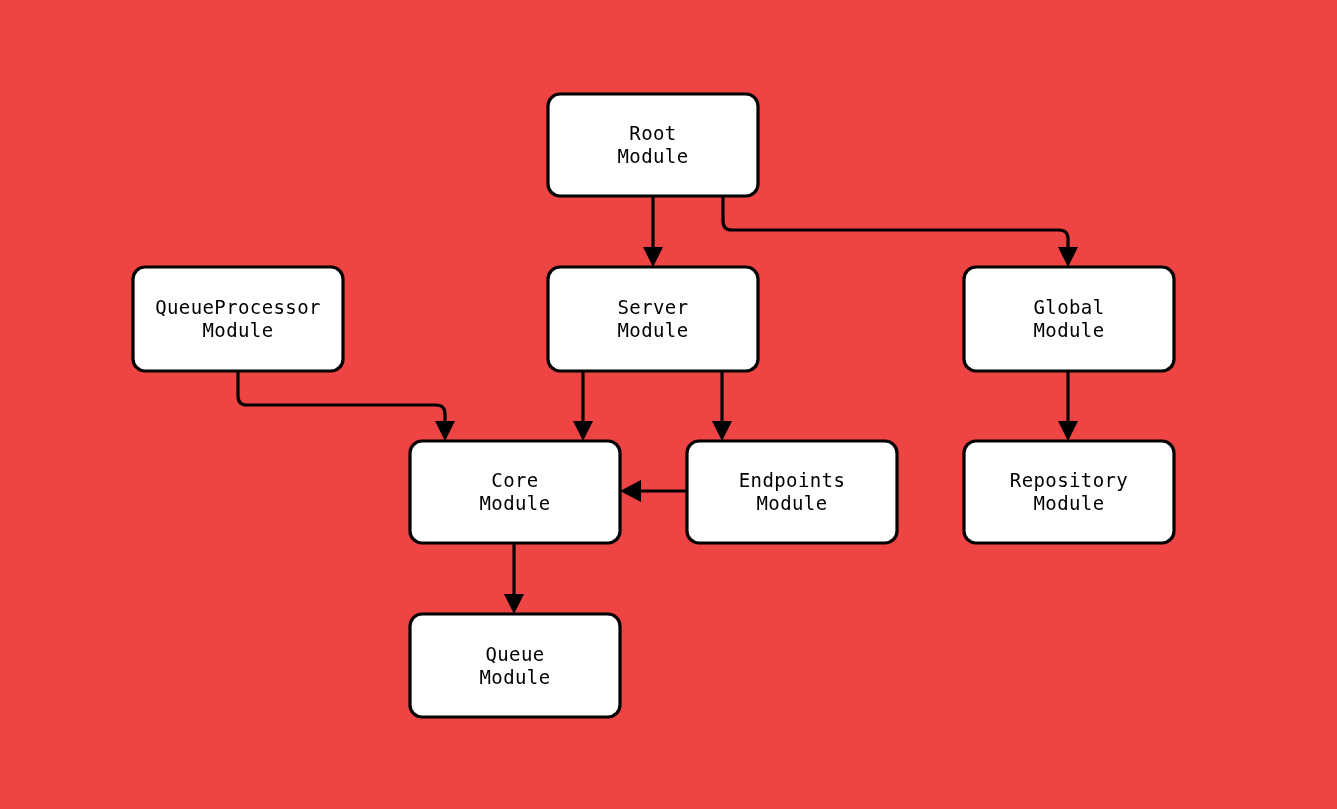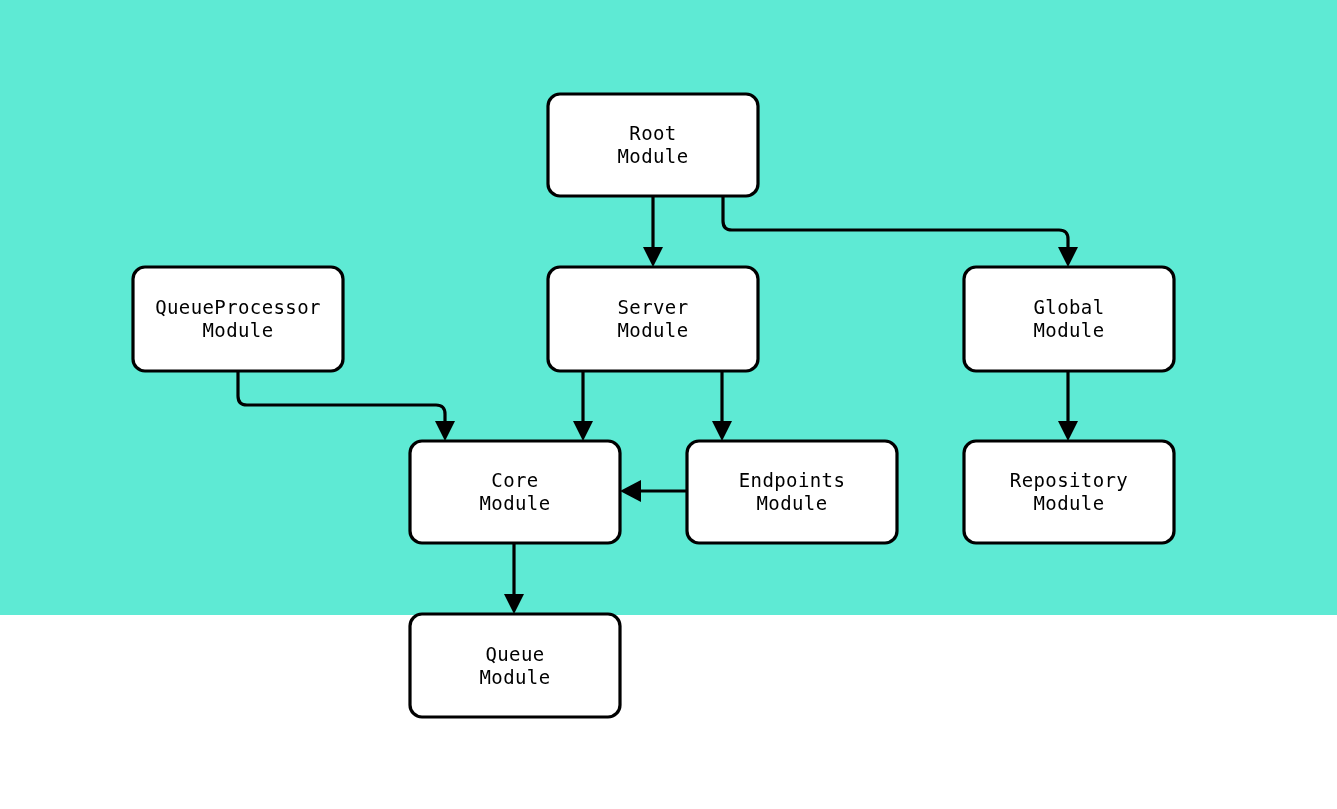--- a/index.html
+++ b/index.html
@@ -10,22 +10,22 @@
   }
   body {
     width: 1337px;
     height: 809px;
     overflow: hidden;
     font-family: "DejaVu Sans Mono", "Liberation Mono", monospace;
   }
   #diagram-root {
     position: relative;
     width: 1337px;
-    height: 615px;
-    background: #5eead4;
+    height: 809px;
+    background: #ef4444;
   }
   svg#diagram-canvas {
     display: block;
     width: 1337px;
     height: 809px;
   }
   .node-box {
     fill: #ffffff;
     stroke: #000000;
     stroke-width: 3.2;

